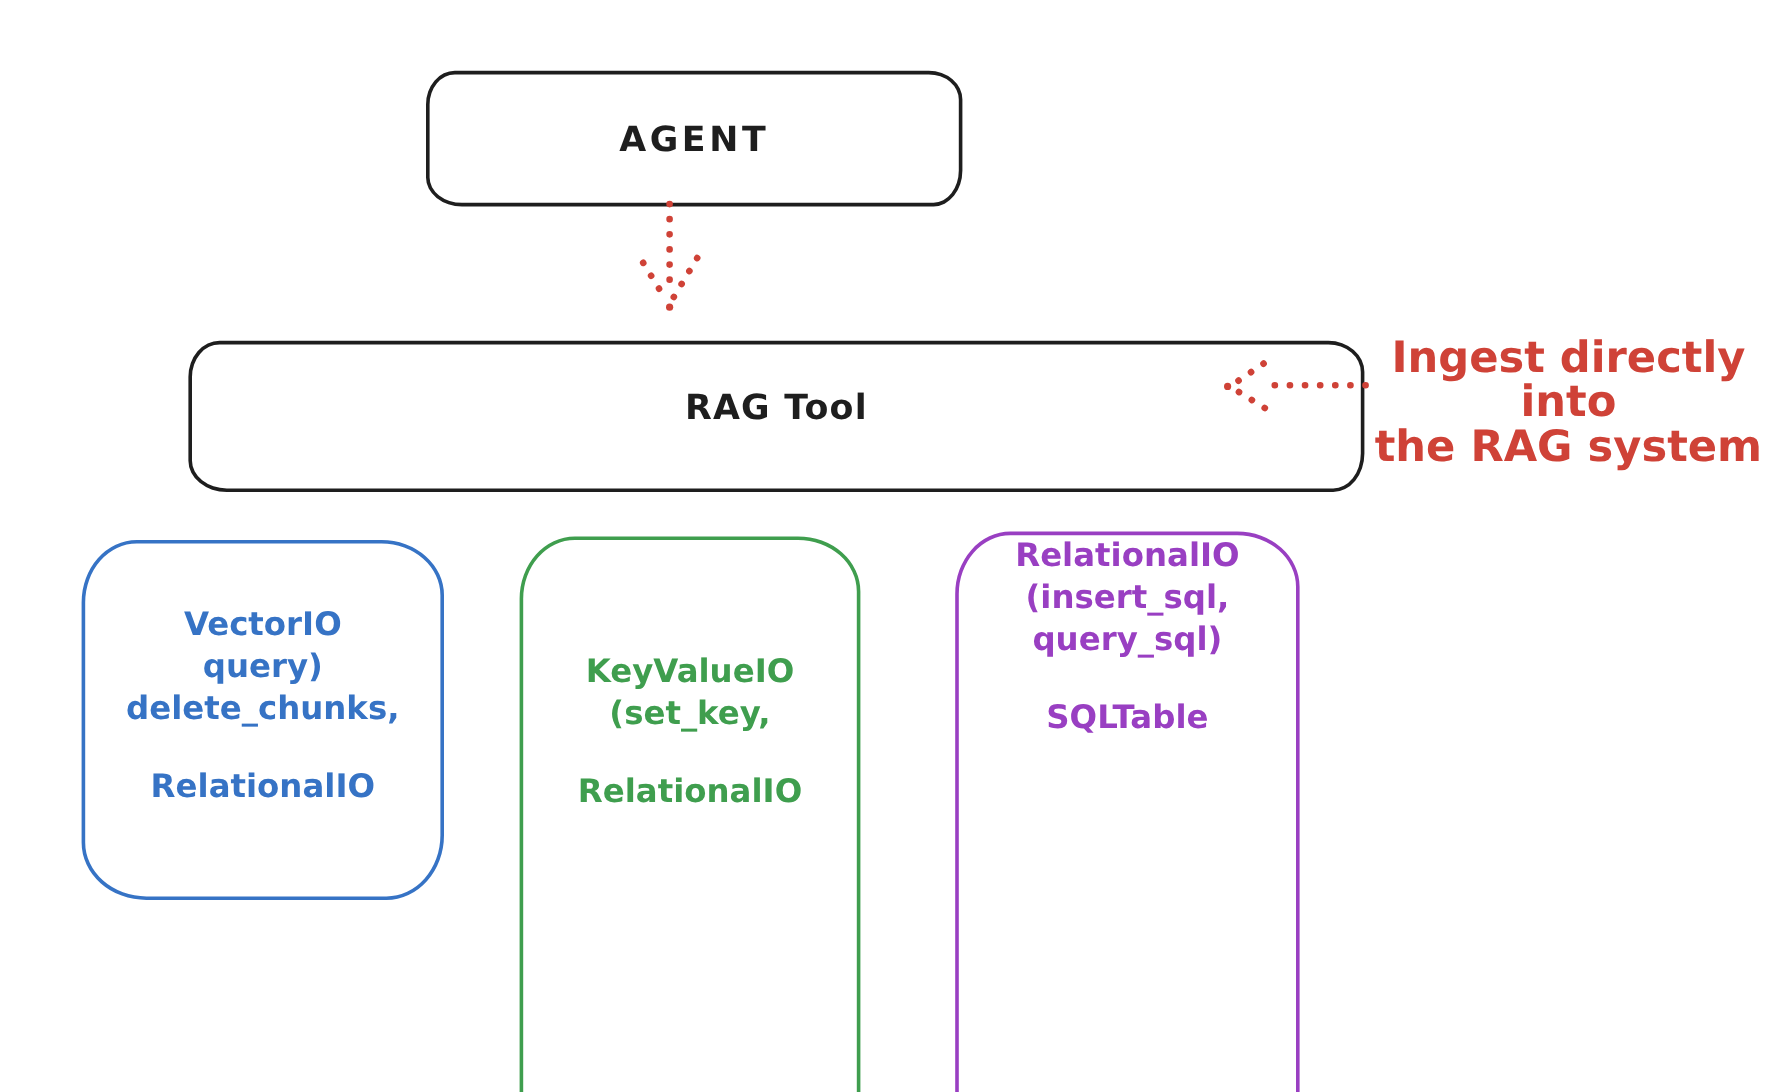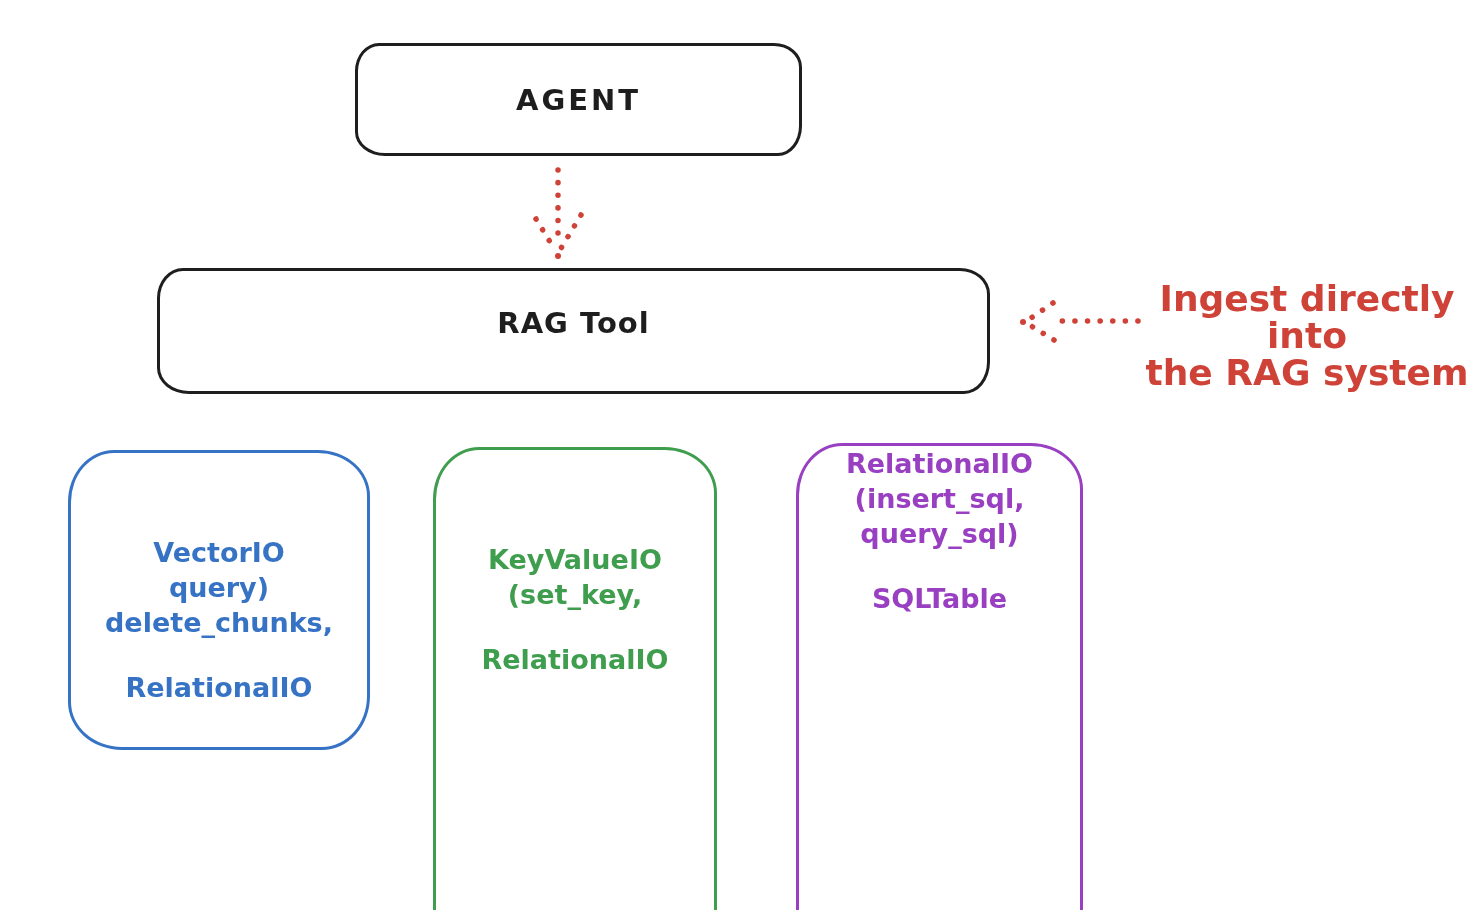--- a/index.html
+++ b/index.html
@@ -22,45 +22,46 @@
   }
   
   .node-black {
     border: 3.5px solid var(--stroke, #1e1e1e);
     display: flex;
     align-items: center;
     justify-content: center;
     color: var(--stroke, #1e1e1e);
     font-weight: 700;
     font-size: 29px;
+    margin-top: 16px;
   }
   .node-agent {
     left: 355px; top: 43px; width: 447px; height: 113px;
     border-radius: 24px 28px 24px 30px / 28px 24px 30px 24px;
     letter-spacing: 3px;
   }
   .node-rag {
-    left: 157px; top: 268px; width: 833px; height: 126px;
+    left: 157px; top: 268px; width: 980px; height: 126px;
     border-radius: 26px 30px 26px 32px / 30px 26px 32px 26px;
   }
   .node-rag .node-label { position: relative; top: -8px; letter-spacing: 1px; }
 
   
   .node-store {
     border-radius: 46px 52px 48px 54px / 52px 46px 54px 48px;
     text-align: center;
     font-weight: 700;
     font-size: 27px;
     line-height: 35px;
   }
   .node-vector {
     left: 68px; top: 450px; width: 302px; height: 300px;
     border: 3px solid var(--blue, #3673c5);
     color: var(--blue, #3673c5);
-    padding-top: 82px;
+    padding-top: 50px;
   }
   .node-keyvalue {
     left: 433px; top: 447px; width: 284px; height: 533px;
     border: 3px solid var(--green, #3f9e4e);
     color: var(--green, #3f9e4e);
     padding-top: 92px;
   }
   .node-relational {
     left: 796px; top: 443px; width: 287px; height: 524px;
     border: 3px solid var(--purple, #993fc2);

